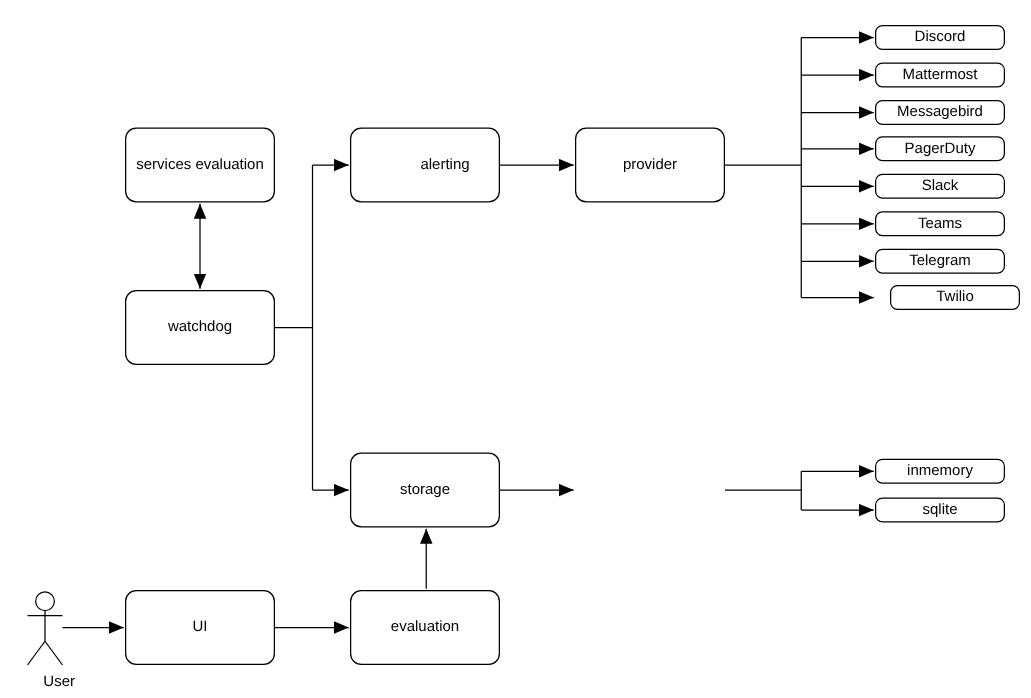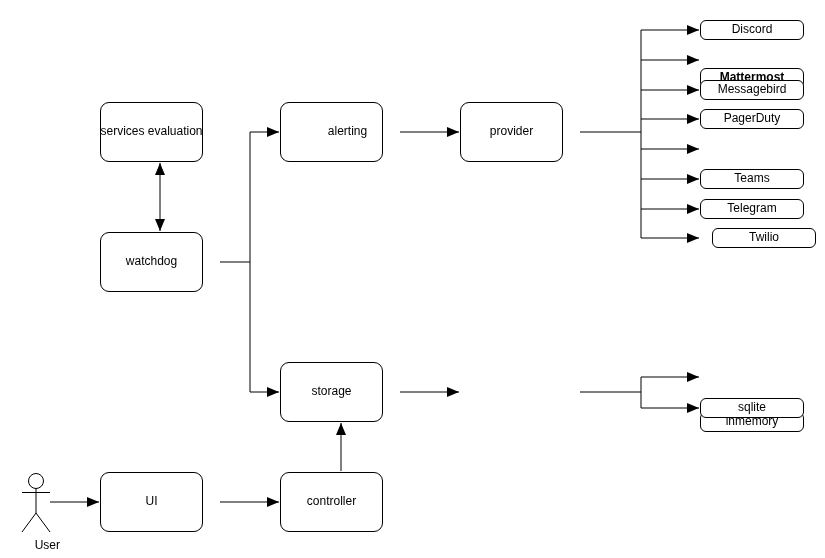--- a/index.html
+++ b/index.html
@@ -29,21 +29,21 @@
     border: 1px solid #000000;
     display: flex;
     align-items: center;
     justify-content: center;
     text-align: center;
     font-size: 12px;
     line-height: 1.1;
     white-space: nowrap;
   }
   .node.main {
-    width: 103px;
+    width: 120px;
     height: 60px;
     border-radius: 9px;
   }
   .node.leaf {
     width: 104px;
     height: 20px;
     border-radius: 6px;
   }
   .actor-label {
     position: absolute;
@@ -122,46 +122,49 @@
   <div class="node main" style="left:460px; top:102px;">
     <span>provider</span>
   </div>
   <div class="node main" style="left:280px; top:362px;">
     <span>storage</span>
   </div>
   <div class="node main" style="left:100px; top:472px;">
     <span>UI</span>
   </div>
   <div class="node main" style="left:280px; top:472px;">
-    <span>controller</span>
+    <span>evaluation</span>
   </div>
 
   <div class="node leaf" style="left:700px; top:20px;">
     <span>Discord</span>
   </div>
-  <div class="node leaf" style="left:700px; top:68px;font-weight:bold;">
+  <div class="node leaf" style="left:700px; top:50px;">
     <span>Mattermost</span>
   </div>
   <div class="node leaf" style="left:700px; top:109px;">
     <span>PagerDuty</span>
   </div>
   <div class="node leaf" style="left:700px; top:80px;">
     <span>Messagebird</span>
+  </div>
+  <div class="node leaf" style="left:700px; top:139px;">
+    <span>Slack</span>
   </div>
   <div class="node leaf" style="left:700px; top:169px;">
     <span>Teams</span>
   </div>
   <div class="node leaf" style="left:700px; top:199px;">
     <span>Telegram</span>
   </div>
   <div class="node leaf" style="left:700px; top:228px;margin-left:12px;">
     <span>Twilio</span>
   </div>
 
-  <div class="node leaf" style="left:700px; top:367px;margin-top:45px;">
+  <div class="node leaf" style="left:700px; top:367px;">
     <span>inmemory</span>
   </div>
   <div class="node leaf" style="left:700px; top:398px;">
     <span>sqlite</span>
   </div>
 
   <div class="actor-label">User</div>
 
 </div>
 

